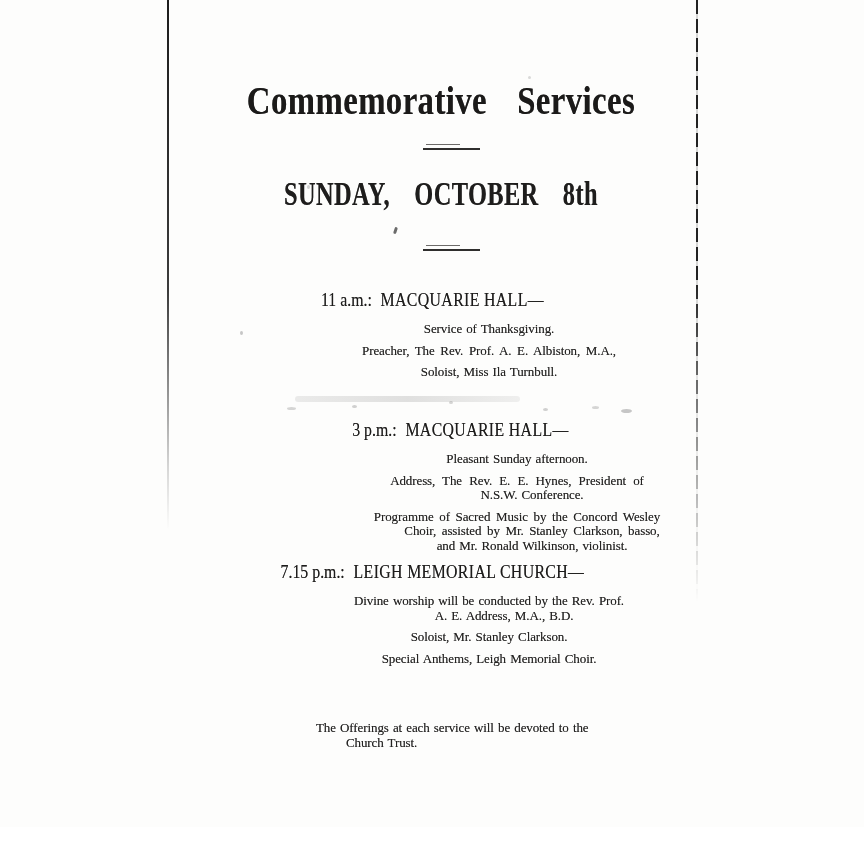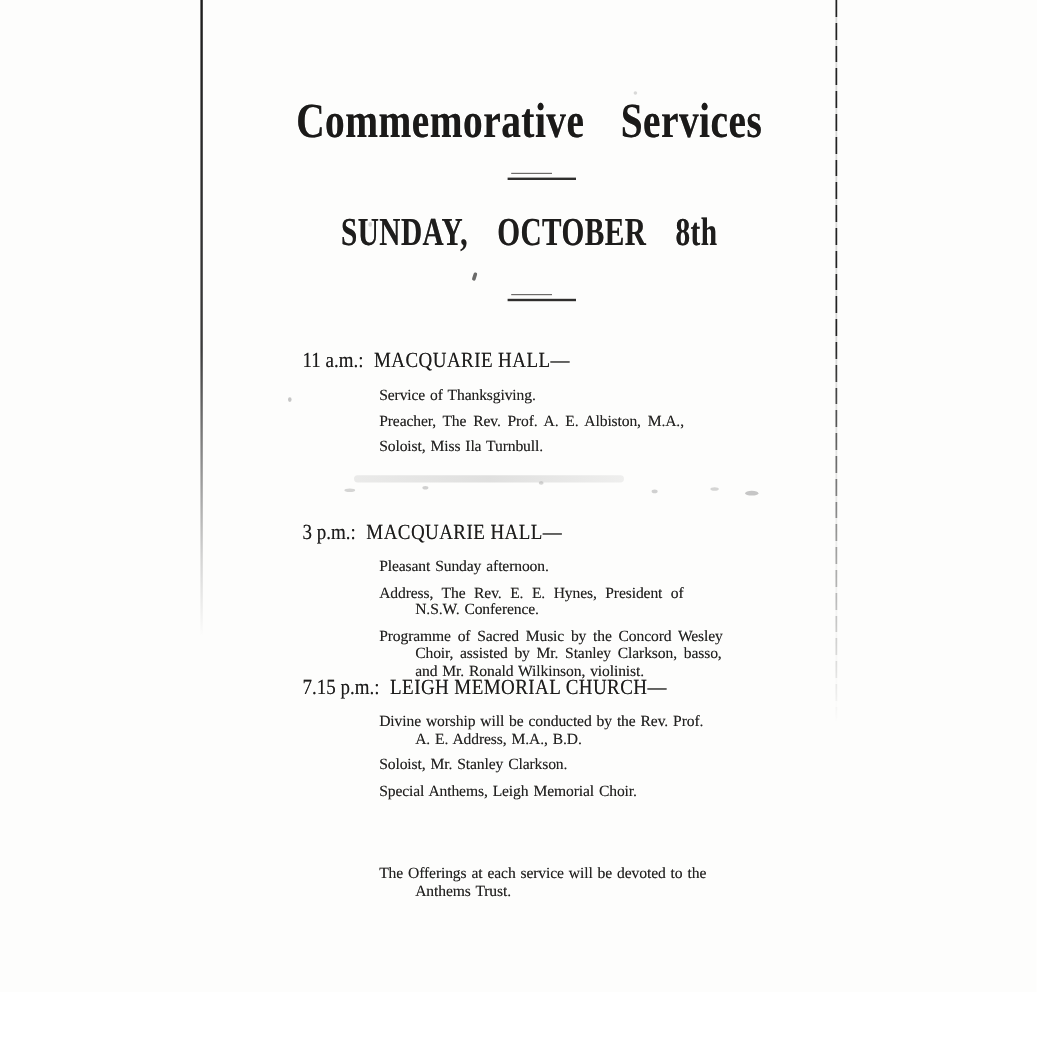--- a/index.html
+++ b/index.html
@@ -88,23 +88,23 @@
     content: "";
     position: absolute;
     left: 3px; top: -4px;
     width: 34px; height: 1px;
     background: rgba(60,58,56,.75);
   }
   .rule-1 { top: 148px; }
   .rule-2 { top: 249px; }
 
   
-  .svc { position: absolute; left: 252px; width: 410px; }
+  .svc { position: absolute; left: 252px; width: 410px; text-align: center; }
   .svc-1 { top: 290px; }
-  .svc-2 { top: 433px; }
+  .svc-2 { top: 420px; margin-left: 28px; }
   .svc-3 { top: 562px; }
 
   .head {
     font-size: 18px;
     line-height: 20px;
     margin: 0 0 12px 0;
     color: #1d1c1b;
     transform: scaleX(0.88);
     transform-origin: left center;
     white-space: nowrap;
@@ -220,21 +220,21 @@
         <div class="ln">Soloist, Mr. Stanley Clarkson.</div>
       </div>
       <div class="item">
         <div class="ln">Special Anthems, Leigh Memorial Choir.</div>
       </div>
     </div>
   </section>
 
   <div class="footer-note">
     <div class="ln">The Offerings at each service will be devoted to the</div>
-    <div class="ln cont">Anthems Trust.</div>
+    <div class="ln cont">Church Trust.</div>
   </div>
 
   <div class="comma-mark"></div>
   <div class="smudge"></div>
   <div class="speck" style="left:287px; top:407px; width:9px; height:3px; opacity:.22;"></div>
   <div class="speck" style="left:352px; top:405px; width:5px; height:3px; opacity:.25;"></div>
   <div class="speck" style="left:449px; top:401px; width:4px; height:3px; opacity:.22;"></div>
   <div class="speck" style="left:543px; top:408px; width:5px; height:3px; opacity:.25;"></div>
   <div class="speck" style="left:592px; top:406px; width:7px; height:3px; opacity:.22;"></div>
   <div class="speck" style="left:621px; top:409px; width:11px; height:4px; opacity:.3;"></div>

